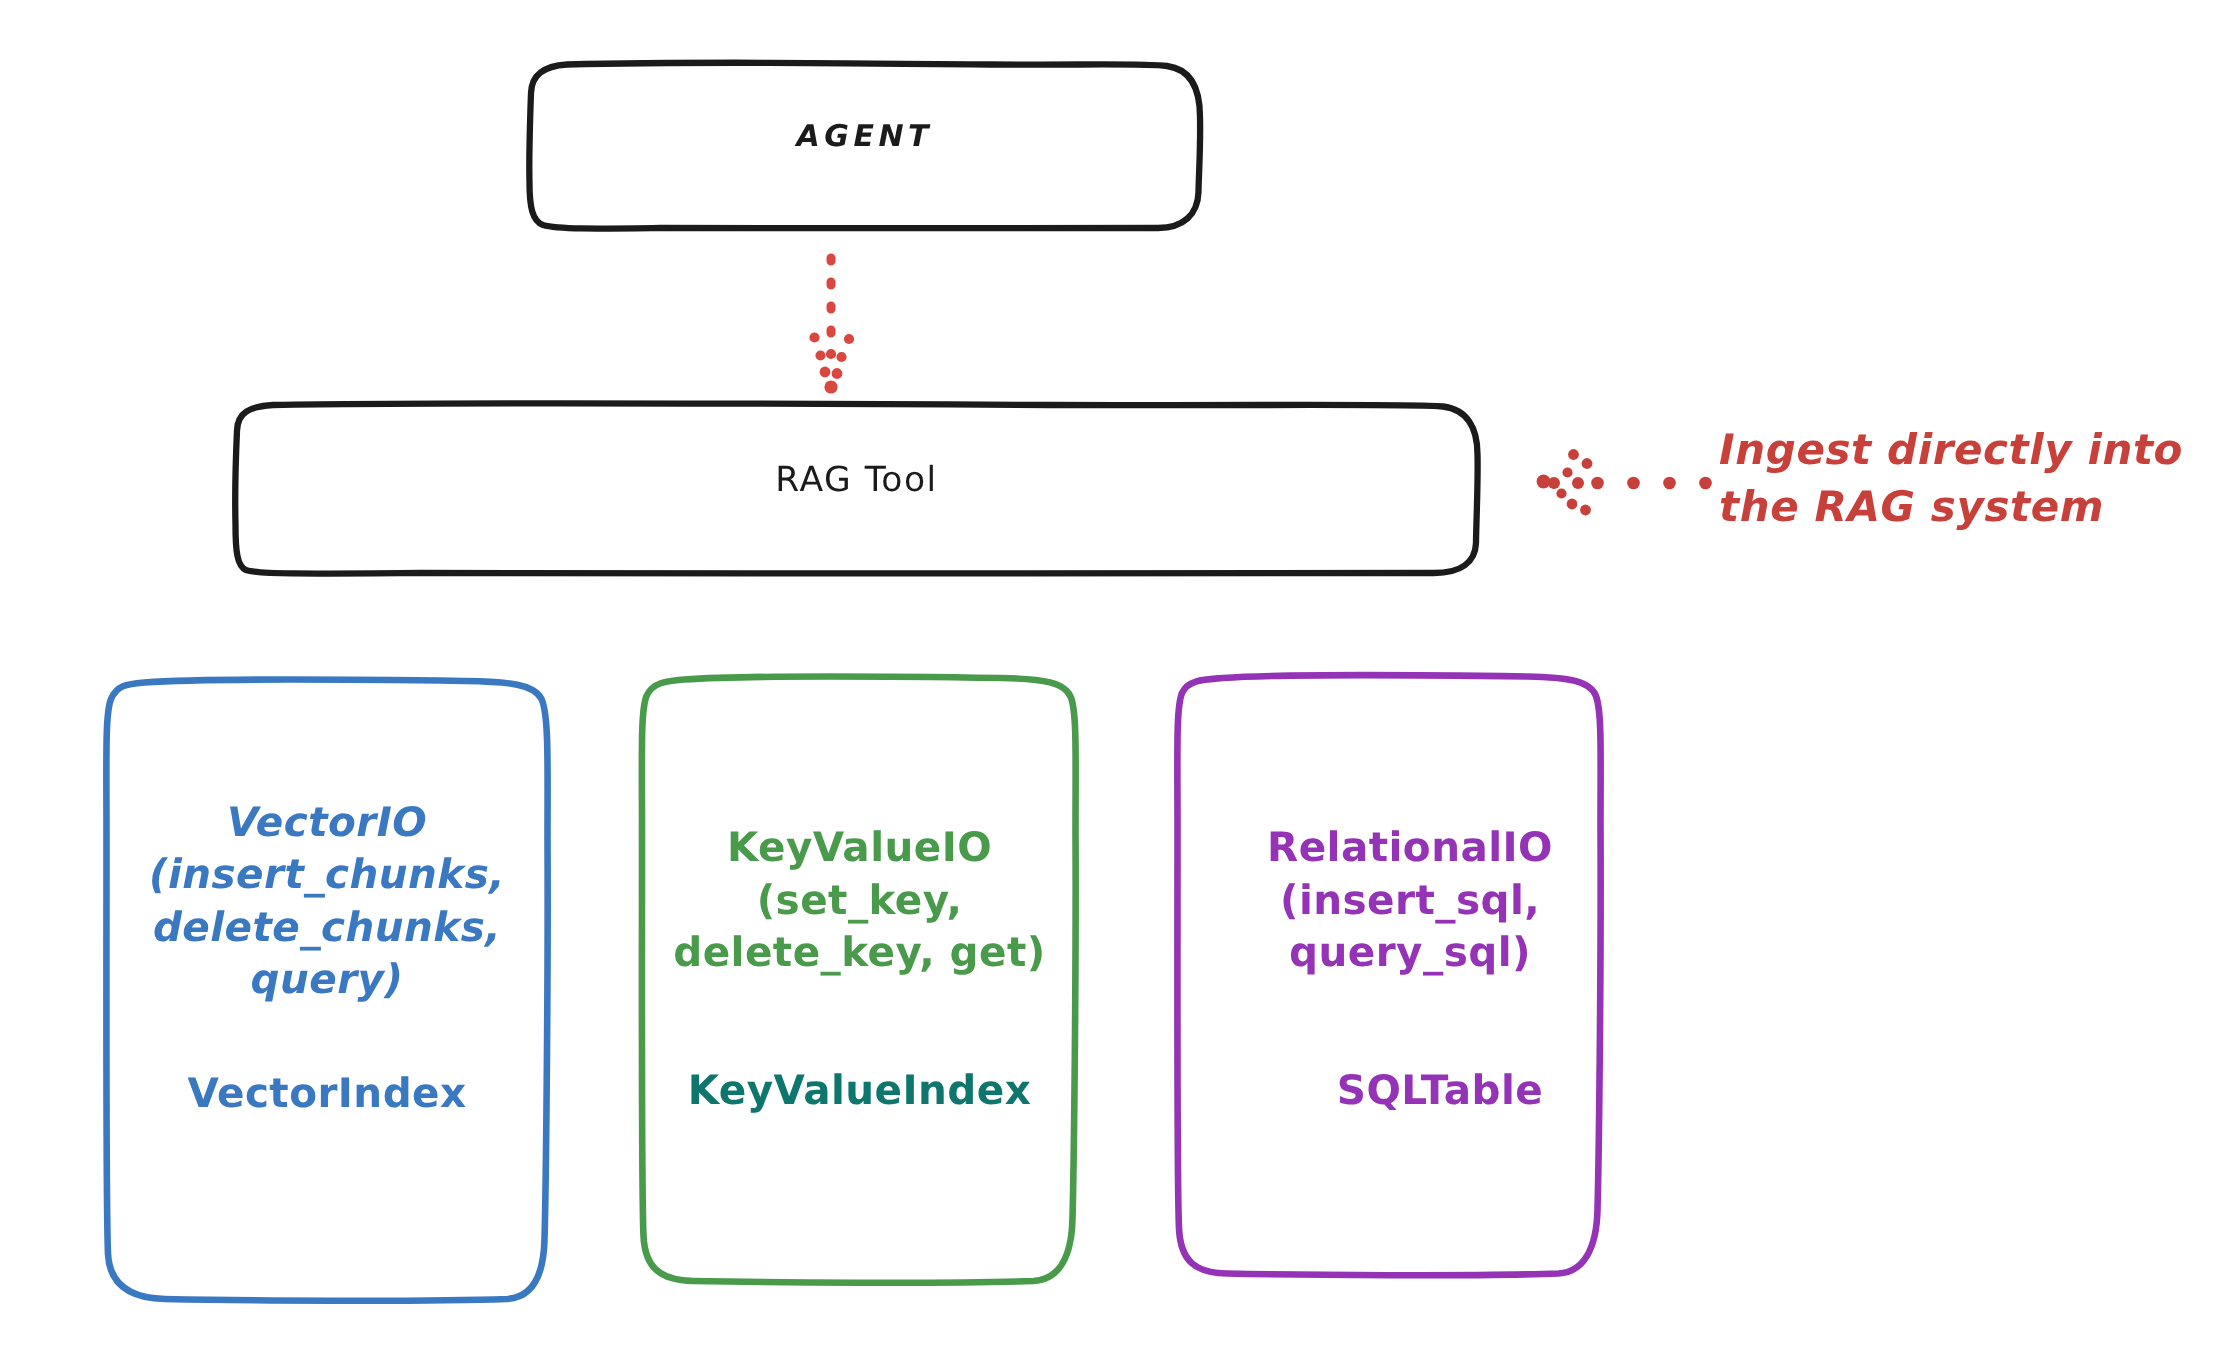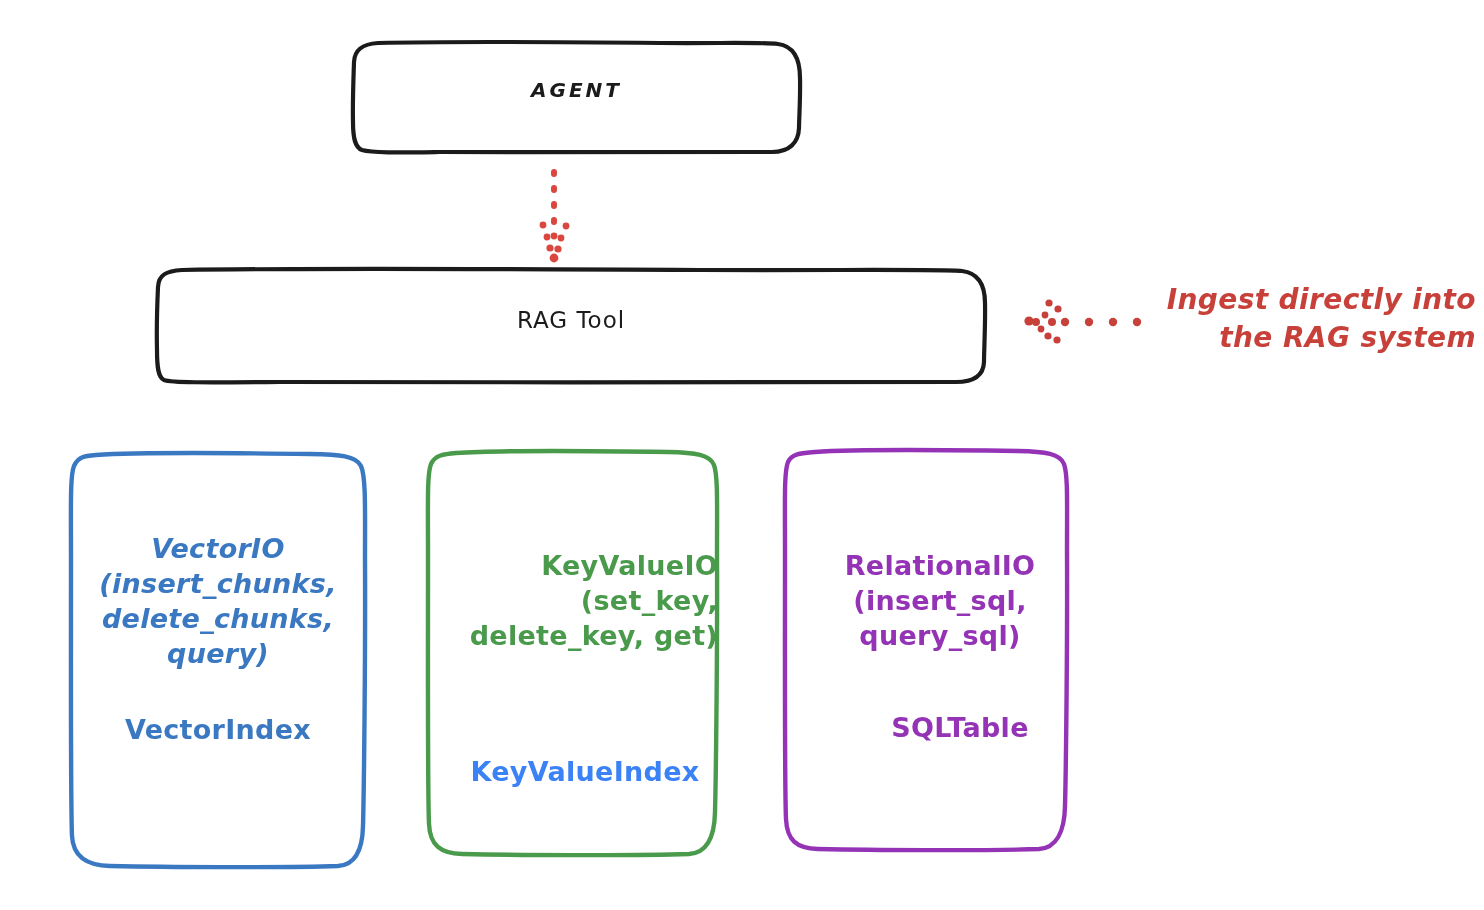--- a/index.html
+++ b/index.html
@@ -63,36 +63,36 @@
     white-space: pre-line;
     font-size: 27px;
     font-weight: 600;
     letter-spacing: 0.3px;
     pointer-events: none;
   }
 
   #vectorio-methods { left: 72px; top: 531px; width: 292px; color: #3a79c2; font-style: italic; }
   #vectorio-index   { left: 72px; top: 712px; width: 292px; color: #3a79c2; }
 
-  #keyvalueio-methods { left: 428px; top: 548px; width: 290px; color: #4a9a4c; text-align: right; }
-  #keyvalueio-index   { left: 440px; top: 710px; width: 290px; color: #3b82f6; margin-top: 44px; }
+  #keyvalueio-methods { left: 428px; top: 548px; width: 290px; color: #4a9a4c; }
+  #keyvalueio-index   { left: 428px; top: 710px; width: 290px; color: #0f766e; }
 
   #relationalio-methods { left: 788px; top: 548px; width: 280px; color: #9433b5; padding-left: 12px; }
   #relationalio-index    { left: 788px; top: 710px; width: 280px; color: #9433b5; margin-left: 32px; }
 
   #annotation-text {
     position: absolute;
     left: 1146px;
     top: 281px;
     width: 330px;
     font-size: 28px;
     font-weight: 600;
     font-style: italic;
     line-height: 1.35;
-    text-align: right;
+    text-align: left;
     color: #c8403a;
     white-space: pre-line;
     letter-spacing: 0.4px;
   }
 </style>
 </head>
 <body>
 
 <svg id="canvas" viewBox="0 0 1484 910">
   <defs></defs>

